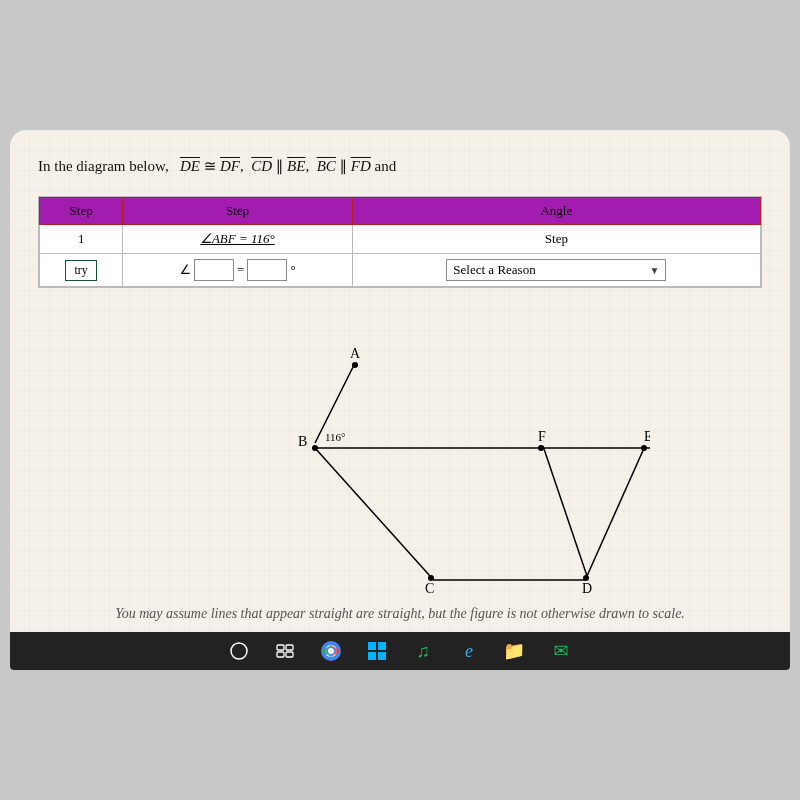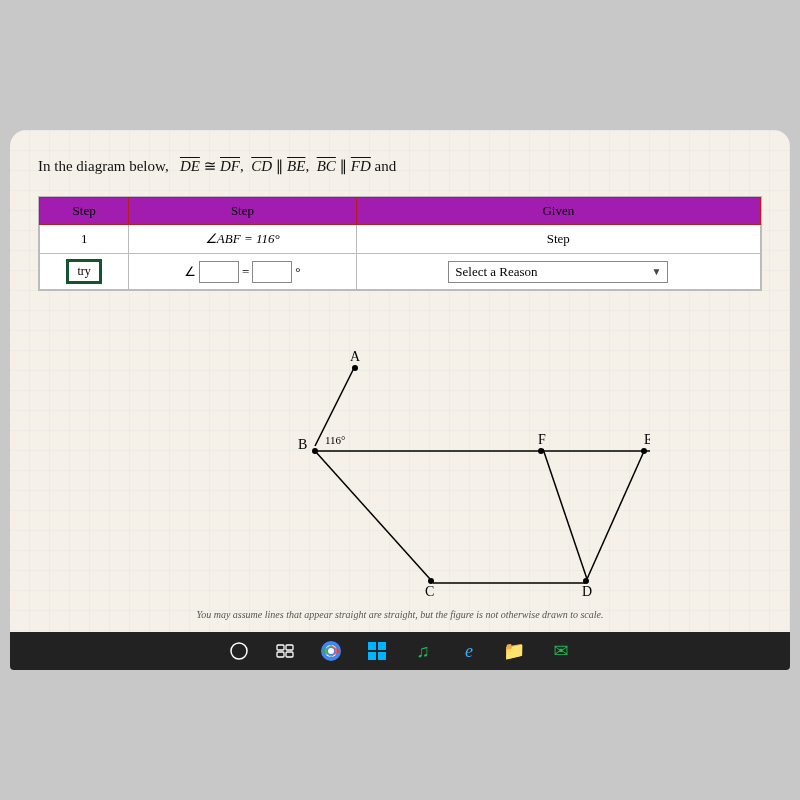--- a/index.html
+++ b/index.html
@@ -69,27 +69,28 @@
       padding: 6px 12px;
       font-size: 13px;
       text-align: center;
       background: white;
     }
     .step-num {
       font-size: 13px;
     }
     .angle-val {
       font-style: italic;
+      text-decoration: underline;
     }
     .try-row td {
       padding: 5px 8px;
     }
     .try-btn {
       display: inline-block;
-      border: 3px solid #14532d;
+      border: 1px solid #14532d;
       padding: 2px 8px;
       font-size: 12px;
       cursor: pointer;
       background: white;
       font-family: Georgia, serif;
     }
     .angle-input-group {
       display: inline-flex;
       align-items: center;
       gap: 3px;
@@ -117,21 +118,21 @@
       color: #444;
     }
     
     .diagram-area {
       width: 100%;
       display: flex;
       justify-content: center;
       margin-top: 8px;
     }
     .footnote {
-      font-size: 10px;
+      font-size: 14px;
       color: #555;
       text-align: center;
       margin-top: 8px;
       font-style: italic;
     }
     
     .taskbar {
       position: absolute;
       bottom: 0;
       left: 0;
@@ -176,21 +177,21 @@
     <span class="overline math">FD</span>
     <span> and</span><br>
   </div>
 
   <div class="table-wrapper">
     <table>
       <thead>
         <tr>
           <th>Step</th>
           <th>Step</th>
-          <th>Given</th>
+          <th>Angle</th>
         </tr>
       </thead>
       <tbody>
         <tr>
           <td class="step-num">1</td>
           <td class="angle-val">∠<i>ABF</i> = 116°</td>
           <td>Step</td>
         </tr>
         <tr class="try-row">
           <td>

